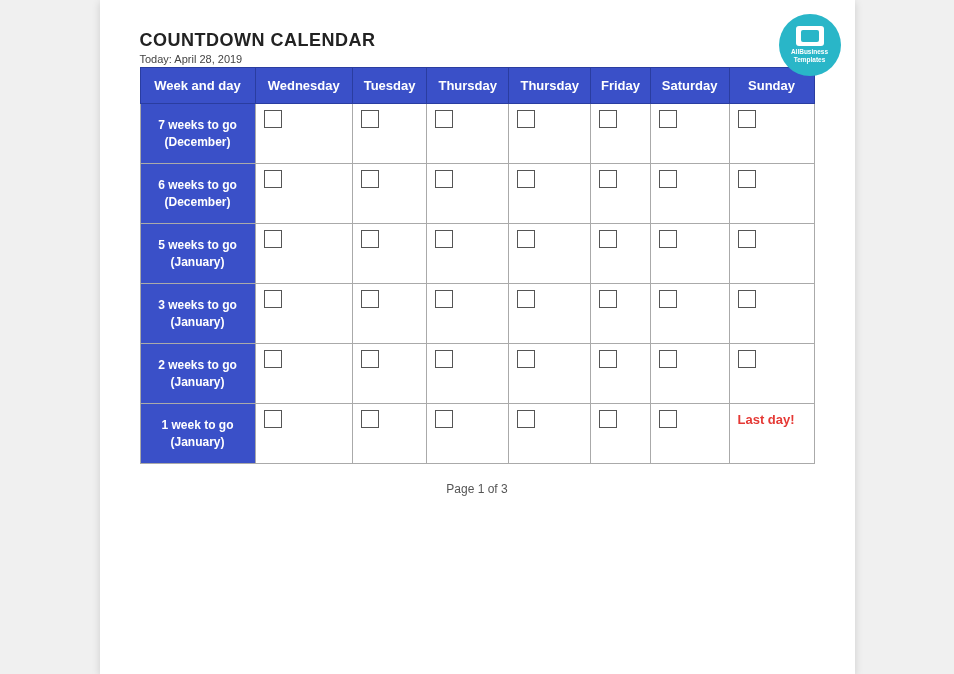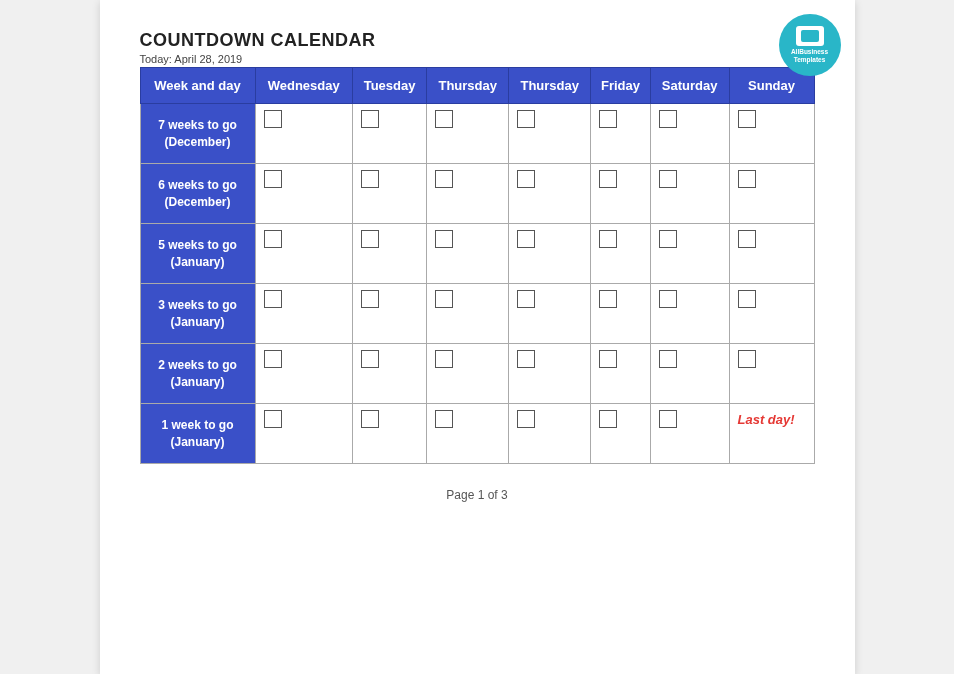--- a/index.html
+++ b/index.html
@@ -117,25 +117,24 @@
     td.last-day {
       background: #fff;
       vertical-align: top;
       padding: 6px 8px;
       height: 60px;
     }
     .last-day-text {
       color: #e53935;
       font-weight: bold;
       font-size: 13px;
-      font-style: italic;
     }
     .footer {
       text-align: center;
-      margin-top: 24px;
+      margin-top: 18px;
       font-size: 12px;
       color: #555;
     }
   </style>
 </head>
 <body>
 
 <div class="page">
 
   <div class="logo">

